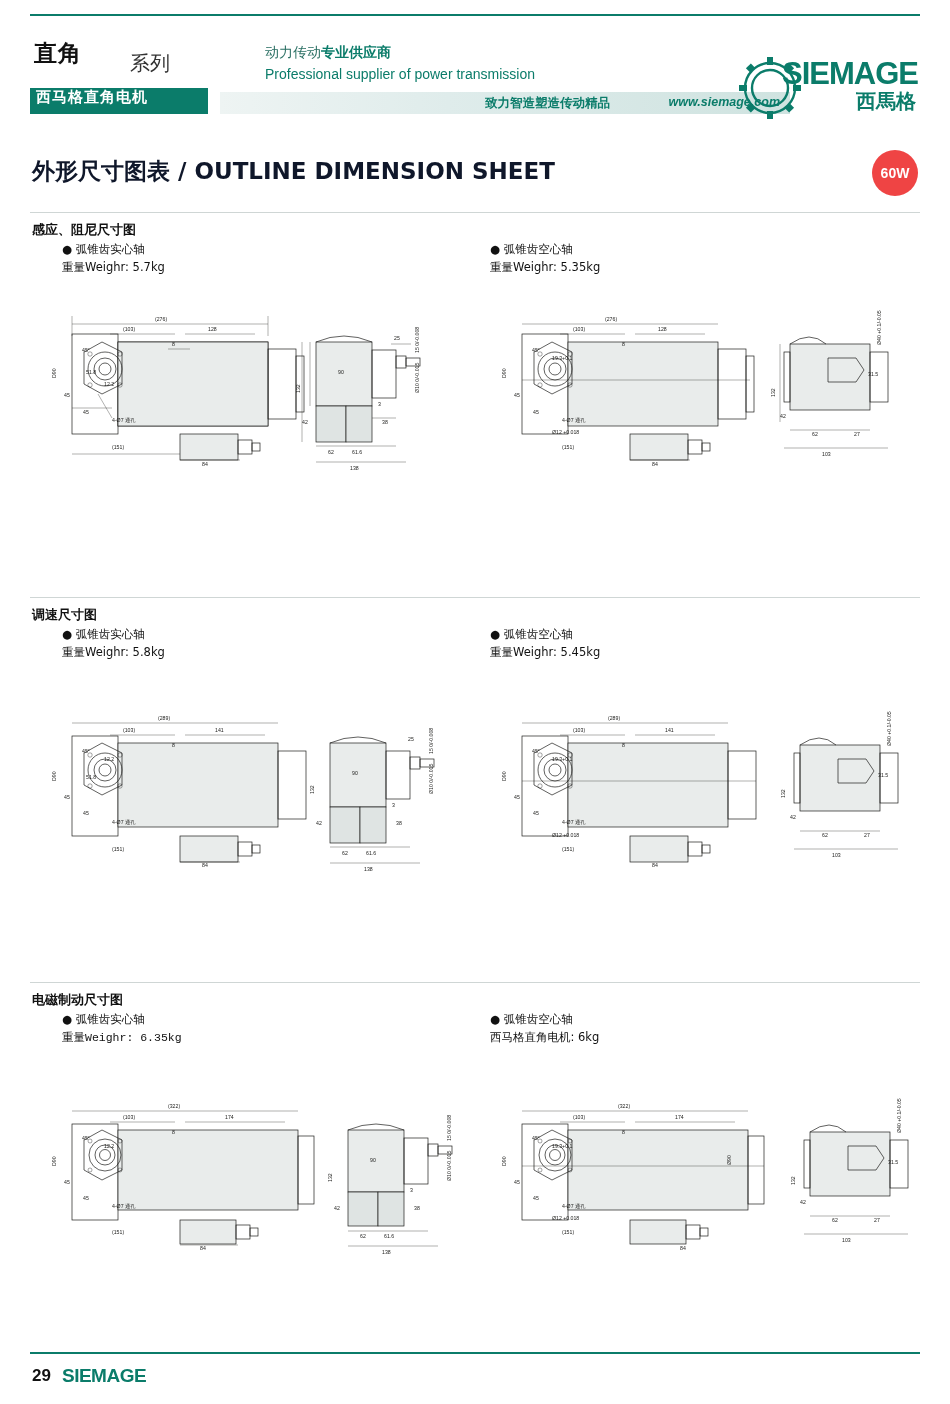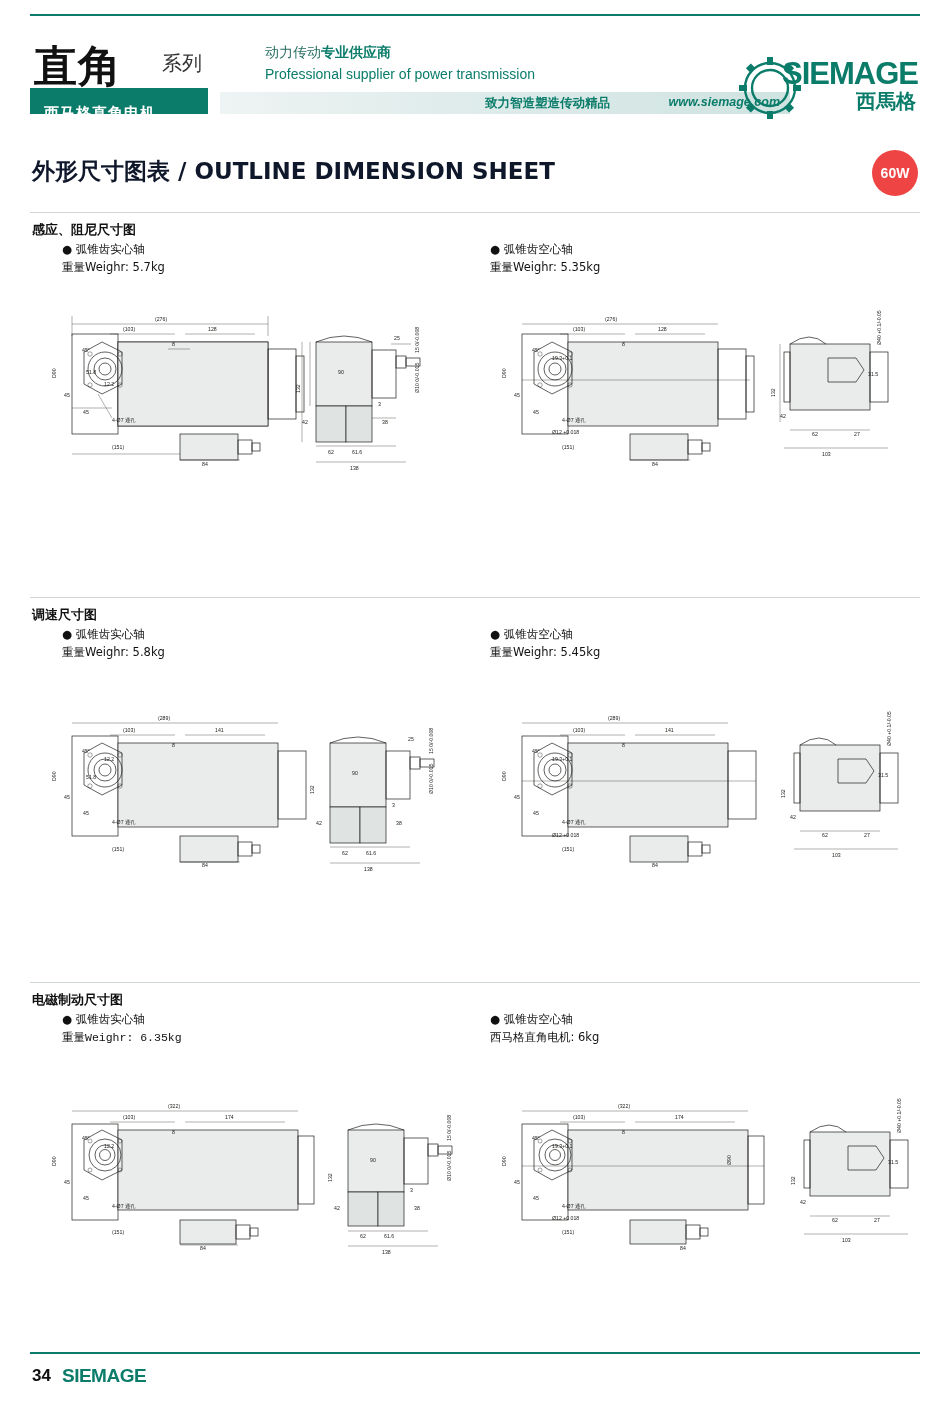--- a/index.html
+++ b/index.html
@@ -18,36 +18,35 @@
     position:absolute; left:30px; top:14px; width:890px; height:2px;
     background:#0b7c6a;
   }
 
   
   .header { position:absolute; left:30px; top:36px; width:890px; height:84px; }
 
   .brand-block { position:absolute; left:0; top:0; width:185px; height:84px; }
   .brand-cn {
     position:absolute; left:4px; top:2px;
-    font-size:43px; font-weight:bold; letter-spacing:1px;
+    font-size:23px; font-weight:bold; letter-spacing:1px;
     color:#111; font-family:"DejaVu Sans", sans-serif;
   }
   .brand-series {
     position:absolute; left:100px; top:14px;
-    font-size:20px; color:#333; font-family:"DejaVu Sans", sans-serif;margin-left:32px;
+    font-size:20px; color:#333; font-family:"DejaVu Sans", sans-serif;
   }
   .brand-bar {
     position:absolute; left:0; top:52px; width:178px; height:26px;
     background:#0b7c6a;
   }
   .brand-bar span {
     display:block; color:#fff; font-size:15px; font-weight:bold;
-    padding:16px 0 0 6px; letter-spacing:1px;
+    padding:0 0 0 6px; letter-spacing:1px;
     font-family:"DejaVu Sans", sans-serif;
-    margin-left:8px;
   }
 
   .slogan-block { position:absolute; left:190px; top:0; width:570px; height:84px; }
   .slogan-cn {
     position:absolute; left:45px; top:8px; font-size:14px; font-weight:bold; color:#0b7c6a;
     font-family:"DejaVu Sans", sans-serif;
   }
   .slogan-cn .light { color:#2a6f63; font-weight:normal; }
   .slogan-en {
     position:absolute; left:45px; top:30px; font-size:14px; color:#0b7c6a;
@@ -569,14 +568,14 @@
           <line class="dim" x1="40" y1="130" x2="120" y2="130"></line>
           <text class="txt" x="72" y="156">103</text>
           <line class="dim" x1="34" y1="148" x2="138" y2="148"></line>
         </g>
       </g>
     </svg>
   </div>
 </div>
 
 <div class="footer-rule"></div>
-<div class="page-num">34</div>
+<div class="page-num">29</div>
 <div class="footer-logo">SIEMAGE</div>
 
 </body></html>

